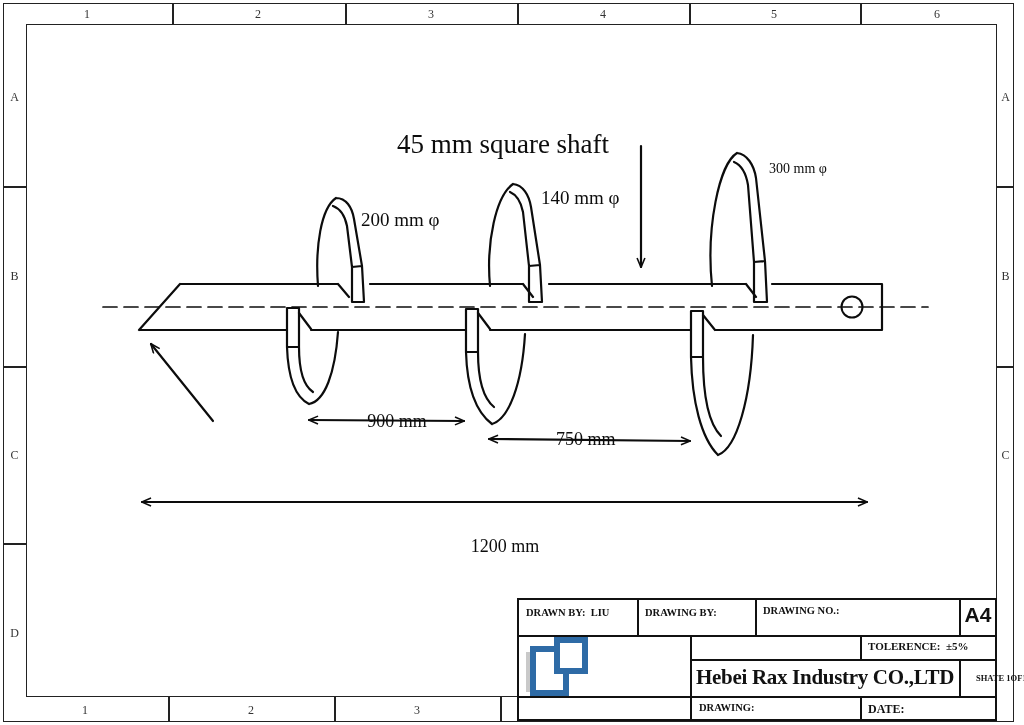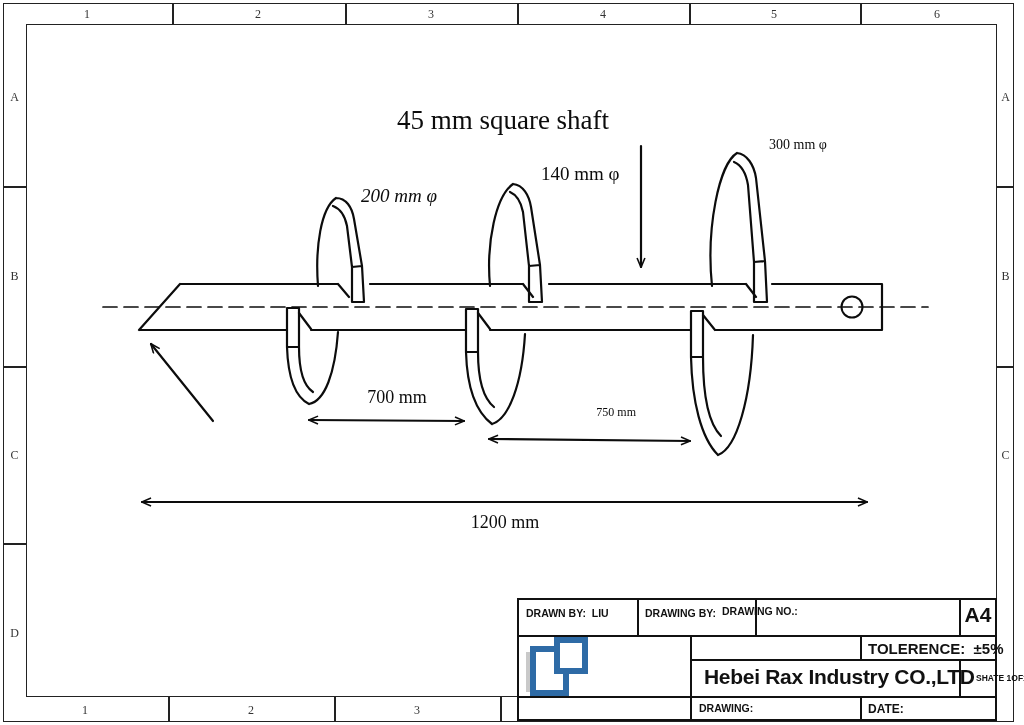--- a/index.html
+++ b/index.html
@@ -2,23 +2,23 @@
 <html><head>
 <meta charset="utf-8">
 <style>
   html,body{margin:0;padding:0;background:#fff;}
   .page{position:relative;width:1024px;height:725px;background:#fff;overflow:hidden;
         font-family:"Liberation Serif",serif;color:#111;}
   .line{position:absolute;background:#222;}
   .frame{position:absolute;border:1.6px solid #222;box-sizing:border-box;background:transparent;}
   .lbl{position:absolute;font-size:12px;color:#333;text-align:center;line-height:14px;
        font-family:"Liberation Serif",serif;}
-  .ann{position:absolute;color:#0c0c0c;white-space:nowrap;font-family:"Liberation Serif",serif;}
+  .ann{position:absolute;color:#0c0c0c;white-space:nowrap;font-family:"Liberation Serif",serif;margin-top:24px;}
   .tbl{position:absolute;background:#111;}
-  .tbt{position:absolute;font-family:Liberation Sans, sans-serif;font-weight:bold;
+  .tbt{position:absolute;font-family:Liberation Serif, serif;font-weight:bold;
        color:#111;white-space:nowrap;}
   svg{position:absolute;left:0;top:0;}
   .logo-rax{position:absolute;left:591px;top:642px;font-family:"Liberation Sans",sans-serif;
        font-weight:800;font-size:43px;letter-spacing:7px;color:#2e6ba6;line-height:46px;}
 </style>
 </head>
 <body>
 
 <div class="page">
 
@@ -108,25 +108,25 @@
       <line x1="489" y1="439" x2="690" y2="441" marker-start="url(#ah)" marker-end="url(#ah)"></line>
       <line x1="142" y1="502" x2="867" y2="502" marker-start="url(#ah)" marker-end="url(#ah)"></line>
 
       <line x1="641" y1="146" x2="641" y2="267" marker-end="url(#ah)"></line>
 
       <line x1="213" y1="421" x2="151" y2="344" marker-end="url(#ah)"></line>
     </g>
   </svg>
 
   <div class="ann" style="left:386px;top:105px;width:234px;font-size:27px;text-align:center;">45 mm square shaft</div>
-  <div class="ann" style="left:361px;top:185px;font-size:19px;font-style:italic;">200 mm φ</div>
+  <div class="ann" style="left:361px;top:185px;font-size:19px;">200 mm φ</div>
   <div class="ann" style="left:541px;top:163px;font-size:19px;">140 mm φ</div>
   <div class="ann" style="left:769px;top:137px;font-size:14px;">300 mm φ</div>
-  <div class="ann" style="left:357px;top:387px;width:80px;font-size:18px;text-align:center;">700 mm</div>
-  <div class="ann" style="left:556px;top:405px;width:80px;font-size:12px;text-align:right;">750 mm</div>
+  <div class="ann" style="left:357px;top:387px;width:80px;font-size:18px;text-align:center;">900 mm</div>
+  <div class="ann" style="left:556px;top:405px;width:80px;font-size:18px;text-align:left;">750 mm</div>
   <div class="ann" style="left:462px;top:512px;width:86px;font-size:18px;text-align:center;">1200 mm</div>
 
   <div class="tbl" style="left:517px;top:598px;width:480px;height:2px;"></div>
   <div class="tbl" style="left:517px;top:635px;width:480px;height:2px;"></div>
   <div class="tbl" style="left:690px;top:659px;width:307px;height:2px;"></div>
   <div class="tbl" style="left:517px;top:696px;width:480px;height:2px;"></div>
   <div class="tbl" style="left:517px;top:719px;width:480px;height:2px;"></div>
 
   <div class="tbl" style="left:517px;top:598px;width:2px;height:123px;"></div>
   <div class="tbl" style="left:995px;top:598px;width:2px;height:123px;"></div>
@@ -135,26 +135,26 @@
   <div class="tbl" style="left:959px;top:598px;width:2px;height:39px;"></div>
   <div class="tbl" style="left:690px;top:635px;width:2px;height:86px;"></div>
   <div class="tbl" style="left:860px;top:635px;width:2px;height:26px;"></div>
   <div class="tbl" style="left:959px;top:659px;width:2px;height:39px;"></div>
   <div class="tbl" style="left:860px;top:696px;width:2px;height:25px;"></div>
 
   <div class="tbt" style="left:526px;top:607px;font-size:10.5px;">
     <span>DRAWN BY:</span>&nbsp;&nbsp;<span>LIU</span>
   </div>
   <div class="tbt" style="left:645px;top:607px;font-size:10.5px;">DRAWING BY:</div>
-  <div class="tbt" style="left:722px;top:605px;font-size:10.5px;">DRAWING NO.:</div>
+  <div class="tbt" style="left:763px;top:605px;font-size:10.5px;">DRAWING NO.:</div>
   <div class="tbt" style="left:961px;top:603px;width:34px;font-size:21px;font-weight:600;text-align:center;font-family:'Liberation Sans',sans-serif;">A4</div>
-  <div class="tbt" style="left:868px;top:640px;font-size:15px;">
+  <div class="tbt" style="left:868px;top:640px;font-size:11px;">
     <span>TOLERENCE:</span>&nbsp;&nbsp;<span>±5%</span>
   </div>
-  <div class="tbt" style="left:692px;top:665px;width:266px;font-size:21px;text-align:center;letter-spacing:-0.3px;margin-left:12px;">Hebei Rax Industry CO.,LTD</div>
+  <div class="tbt" style="left:692px;top:665px;width:266px;font-size:21px;text-align:center;letter-spacing:-0.3px;">Hebei Rax Industry CO.,LTD</div>
   <div class="tbt" style="left:960px;top:673px;width:36px;font-size:8.5px;text-align:center;padding-left:16px;">SHATE 1OF1</div>
   <div class="tbt" style="left:699px;top:702px;font-size:10.5px;">DRAWING:</div>
   <div class="tbt" style="left:868px;top:702px;font-size:12px;">DATE:</div>
 
   <svg width="80" height="64" viewBox="0 0 80 64" style="left:520px;top:636px;">
     <rect x="6" y="16" width="30" height="40" fill="#c9c9c9"></rect>
     <rect x="13" y="13" width="33" height="44" fill="#ffffff" stroke="#2e6ba6" stroke-width="6"></rect>
     <rect x="37" y="4" width="28" height="31" fill="#ffffff" stroke="#2e6ba6" stroke-width="6"></rect>
   </svg>
 

